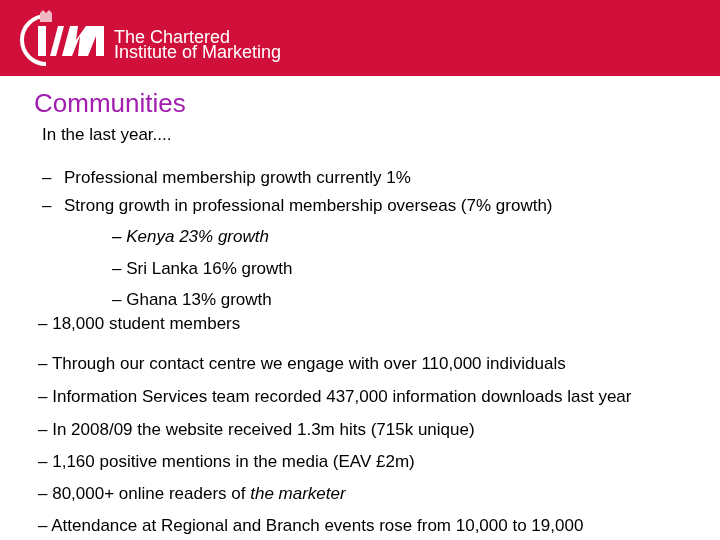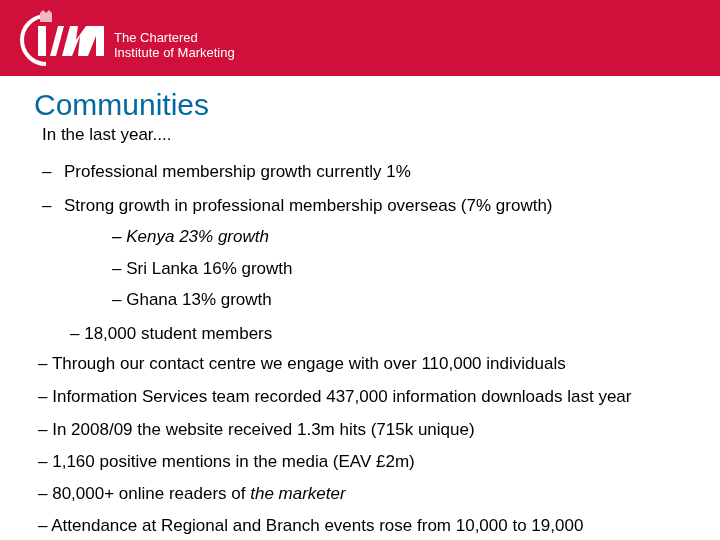--- a/index.html
+++ b/index.html
@@ -11,26 +11,26 @@
     }
     .banner {
       position: absolute; left: 0; top: 0; width: 720px; height: 76px;
       background: #d00f3b;
     }
     .logo {
       position: absolute; left: 16px; top: 10px; width: 90px; height: 58px;
     }
     .org-name {
       position: absolute; left: 114px; top: 30px;
-      color: #ffffff; font-size: 13px; line-height: 15px;
+      color: #ffffff; font-size: 18px; line-height: 15px;
     }
     .org-name div { white-space: nowrap; }
     .title {
       position: absolute; left: 34px; top: 88px;
-      font-size: 30px; color: #0369a1; white-space: nowrap;
+      font-size: 26px; color: #a21caf; white-space: nowrap;
     }
     .line {
       position: absolute; white-space: nowrap; font-size: 17px; color: #000;
     }
     .line.intro { left: 42px; top: 125px; }
     .dash { display: inline-block; }
     .lvl1 .dash { width: 22px; }
     .em { font-style: italic; }
   </style>
 </head>
@@ -48,38 +48,38 @@
   <div class="org-name">
     <div>The Chartered</div>
     <div>Institute of Marketing</div>
   </div>
 </div>
 
 <div class="title">Communities</div>
 
 <div class="line intro">In the last year....</div>
 
-<div class="line lvl1" style="left:42px; top:162px;">
+<div class="line lvl1" style="left:42px; top:168px;">
   <span class="dash">–</span><span>Professional membership growth currently 1%</span>
 </div>
 <div class="line lvl1" style="left:42px; top:196px;">
   <span class="dash">–</span><span>Strong growth in professional membership overseas (7% growth)</span>
 </div>
 
 <div class="line" style="left:112px; top:227px;font-style:italic;">
   <span>–</span> <span>Kenya 23% growth</span>
 </div>
 <div class="line" style="left:112px; top:259px;">
   <span>–</span> <span>Sri Lanka 16% growth</span>
 </div>
 <div class="line" style="left:112px; top:290px;">
   <span>–</span> <span>Ghana 13% growth</span>
 </div>
 
-<div class="line" style="left:38px; top:324px;margin-left:32px;">
+<div class="line" style="left:38px; top:314px;">
   <span>–</span> <span>18,000 student members</span>
 </div>
 <div class="line" style="left:38px; top:354px;text-align:center;">
   <span>–</span> <span>Through our contact centre we engage with over 110,000 individuals</span>
 </div>
 <div class="line" style="left:38px; top:387px;">
   <span>–</span> <span>Information Services team recorded 437,000 information downloads last year</span>
 </div>
 <div class="line" style="left:38px; top:420px;">
   <span>–</span> <span>In 2008/09 the website received 1.3m hits (715k unique)</span>

